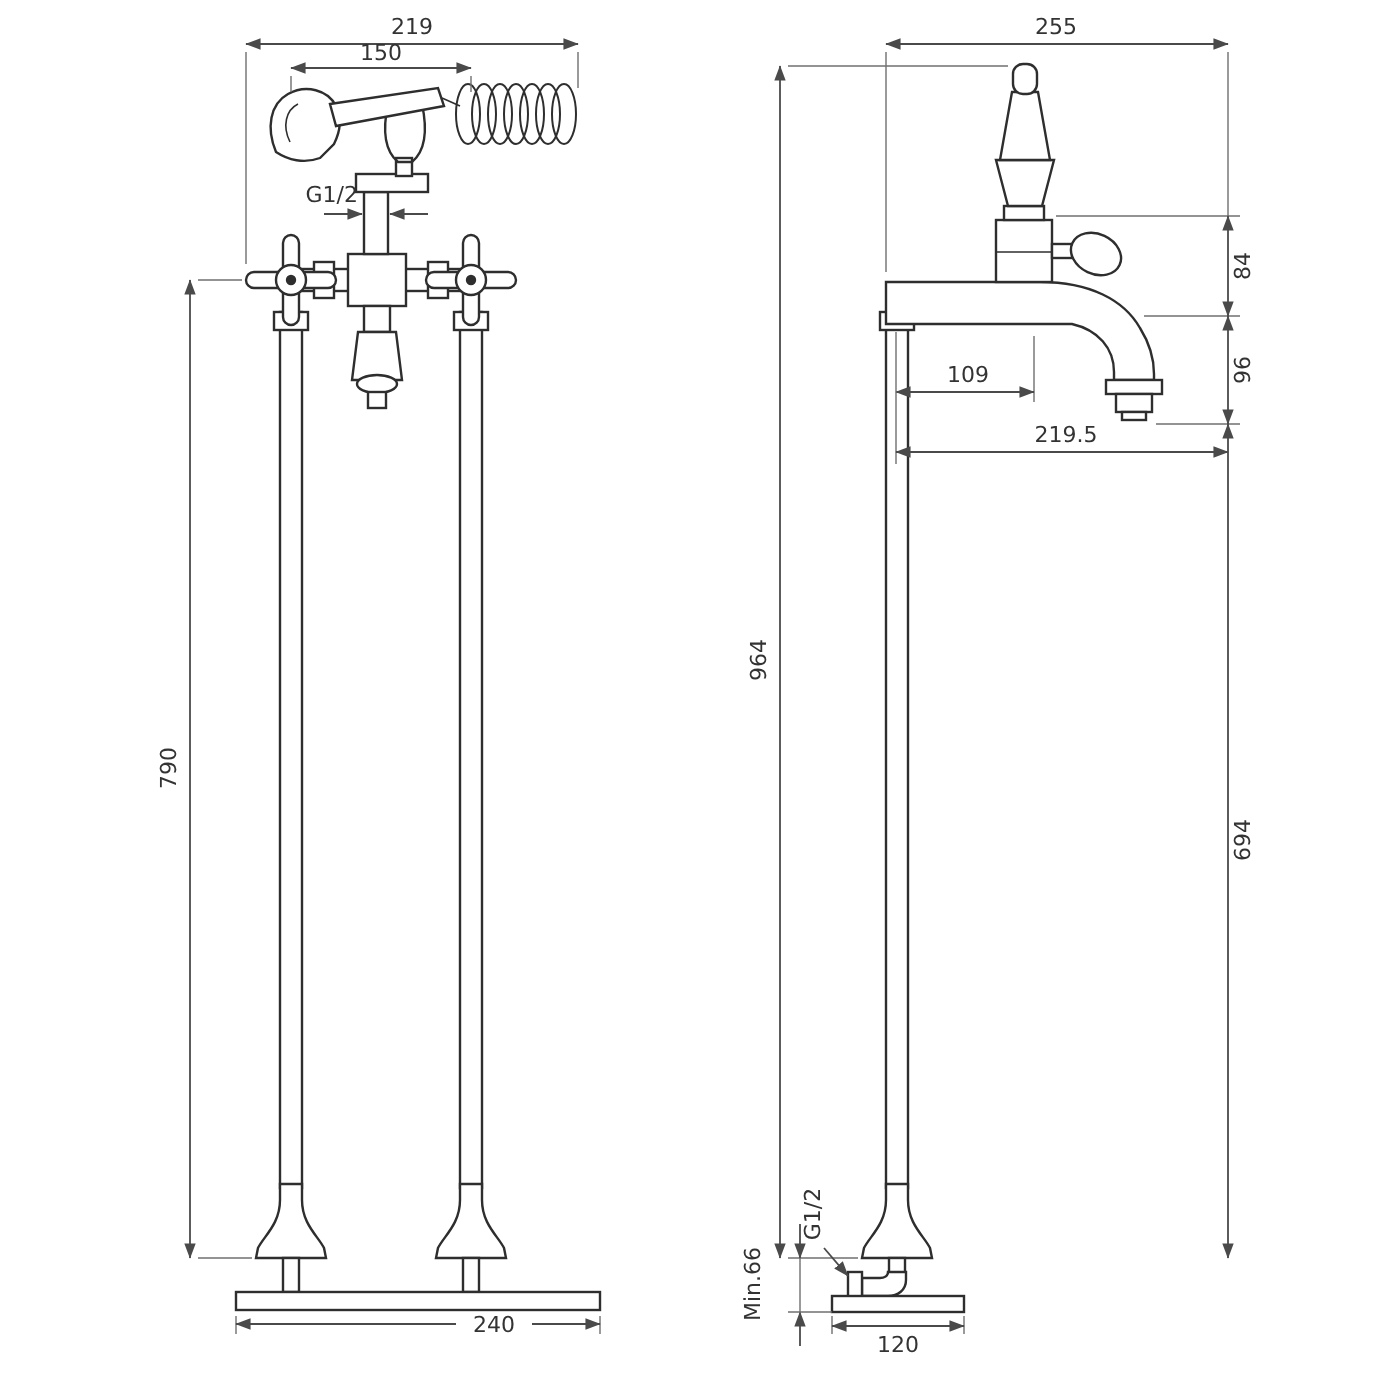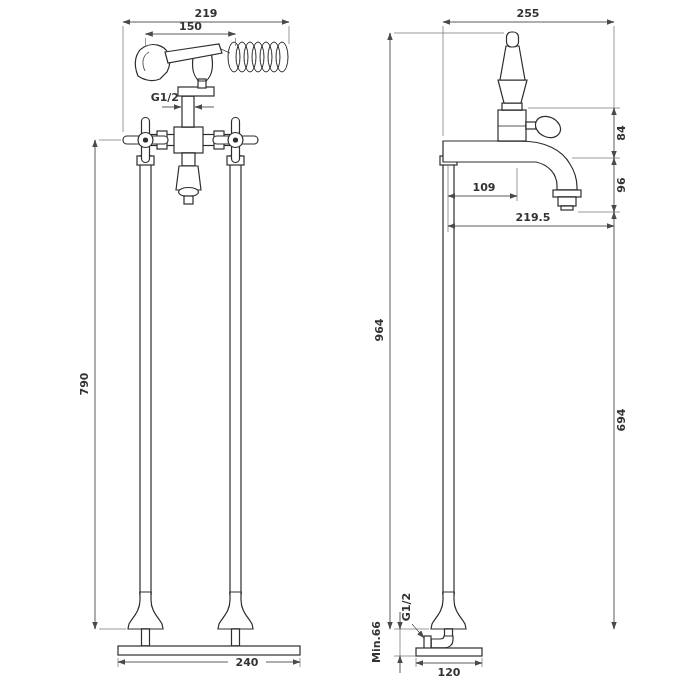--- a/index.html
+++ b/index.html
@@ -1,19 +1,18 @@
 <!DOCTYPE html>
 <html><head>
 <meta charset="utf-8">
 <style>
   html, body { margin: 0; padding: 0; background: #ffffff; }
   #page {
     width: 700px; height: 700px; background: #ffffff; position: relative;
     font-family: "DejaVu Sans", sans-serif;
-    font-weight: bold;
   }
   svg { display: block; }
   .part     { fill: #ffffff; stroke: #2e2e2e; stroke-width: 1.2; }
   .partfill { fill: #2e2e2e; stroke: none; }
   .partline { fill: none; stroke: #2e2e2e; stroke-width: 1.2; }
   .thinline { fill: none; stroke: #2e2e2e; stroke-width: 0.8; }
   .coil     { fill: none; stroke: #2e2e2e; stroke-width: 1; }
   .dim      { stroke: #4a4a4a; stroke-width: 0.9; fill: none; }
   .ext      { stroke: #6f6f6f; stroke-width: 0.7; fill: none; }
   .dimtext  { font-family: "DejaVu Sans", sans-serif; font-size: 11px; fill: #333333; }

